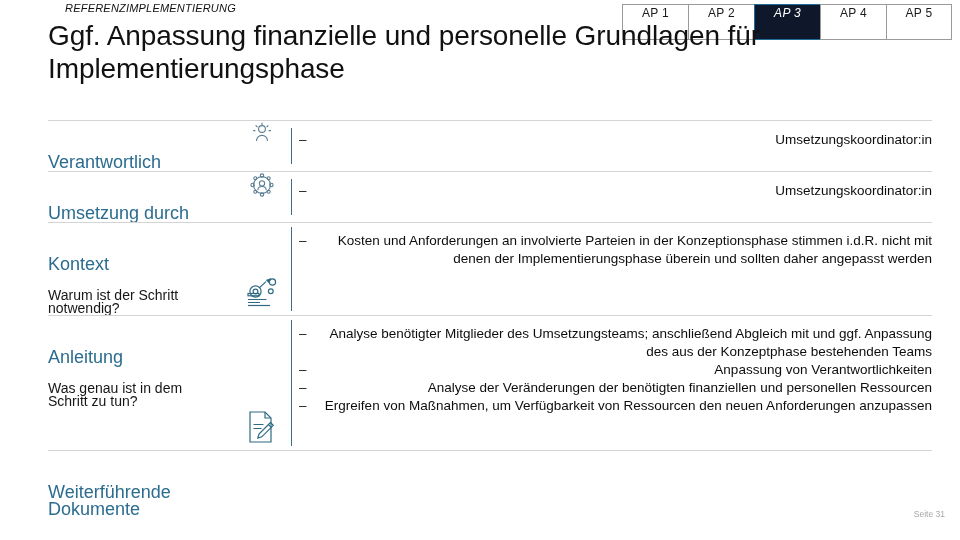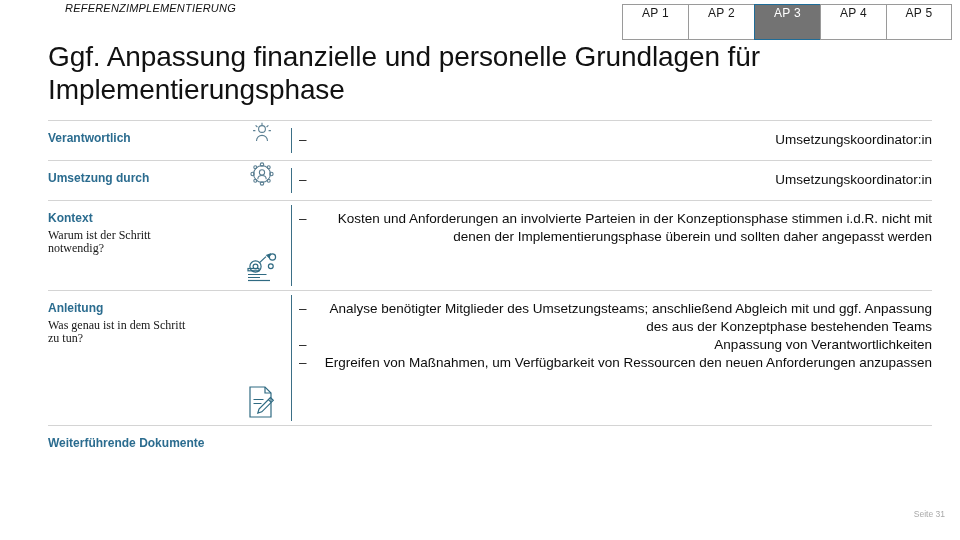--- a/index.html
+++ b/index.html
@@ -44,29 +44,30 @@
     color: #1a1a1a;
     font-size: 12px;
     line-height: 16px;
     width: 66px;
     text-align: center;
     box-sizing: border-box;
     letter-spacing: 0.3px;
   }
   .tab:last-child { border-right: 1px solid #9a9a9a; }
   .tab.active {
-    background: #737373;
+    background: #0f172a;
     color: #ffffff;
     border-color: #1F6C97;
+    font-style: italic;
   }
 
   .slide-title {
     position: absolute;
     left: 48px;
-    top: 40px;
+    top: 19px;
     width: 860px;
     font-size: 28px;
     line-height: 33px;
     font-weight: 400;
     color: #111111;
     letter-spacing: -0.1px;
   }
 
   
   .table {
@@ -84,32 +85,32 @@
   .row:last-of-type { border-bottom: 1px solid #d4d4d4; flex-direction: column; }
 
   .label-cell {
     position: relative;
     width: 190px;
     flex: 0 0 190px;
     padding-top: 9px;
     box-sizing: border-box;
   }
   .label {
-    font-size: 12px;
-    font-weight: bold;
+    font-size: 18px;
+    font-weight: normal;
     color: #2B6C8F;
     line-height: 17px;
+    margin-top: 24px;
   }
   .sublabel {
-    font-size: 12px;
+    font-size: 14px;
     line-height: 13px;
     color: #161616;
-    margin-top: 2px;
+    margin-top: 16px;
     max-width: 150px;
-    font-family: Liberation Serif, serif;
   }
 
   .icon-cell {
     position: relative;
     width: 48px;
     flex: 0 0 48px;
     display: flex;
     align-items: flex-start;
     justify-content: center;
   }
@@ -293,20 +294,21 @@
           <path d="M23.5 12.5 12 24l-1.2 4 4-1.2 11.5-11.5z"></path>
           <path d="M21.4 14.6l2.5 2.5"></path>
         </svg>
       </span>
     </div>
     <div class="divider"></div>
     <div class="content-cell">
       <ul class="bullets">
         <li>Analyse benötigter Mitglieder des Umsetzungsteams; anschließend Abgleich mit und ggf. Anpassung des aus der Konzeptphase bestehenden Teams</li>
         <li>Anpassung von Verantwortlichkeiten</li>
+        <li>Analyse der Veränderungen der benötigten finanziellen und personellen Ressourcen</li>
         <li>Ergreifen von Maßnahmen, um Verfügbarkeit von Ressourcen den neuen Anforderungen anzupassen</li>
       </ul>
     </div>
   </div>
 
   <div class="row r5">
     <div class="label-cell">
       <div class="label">Weiterführende Dokumente</div>
     </div>
     <div class="icon-cell">

